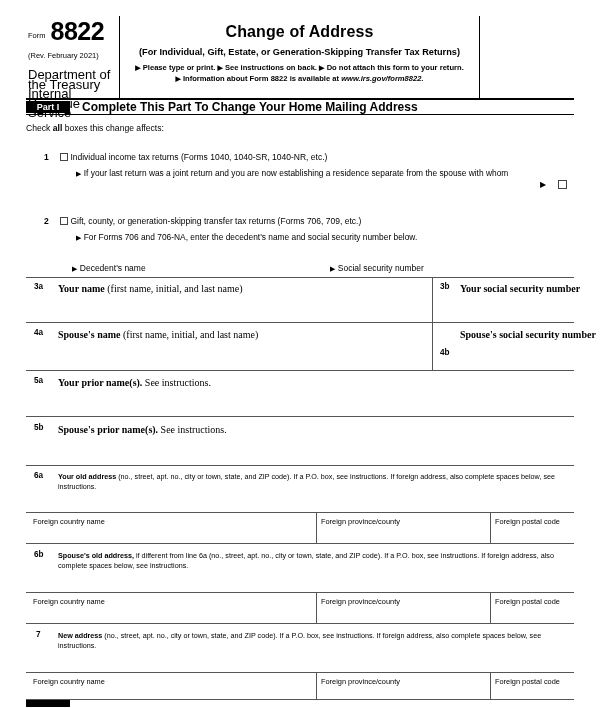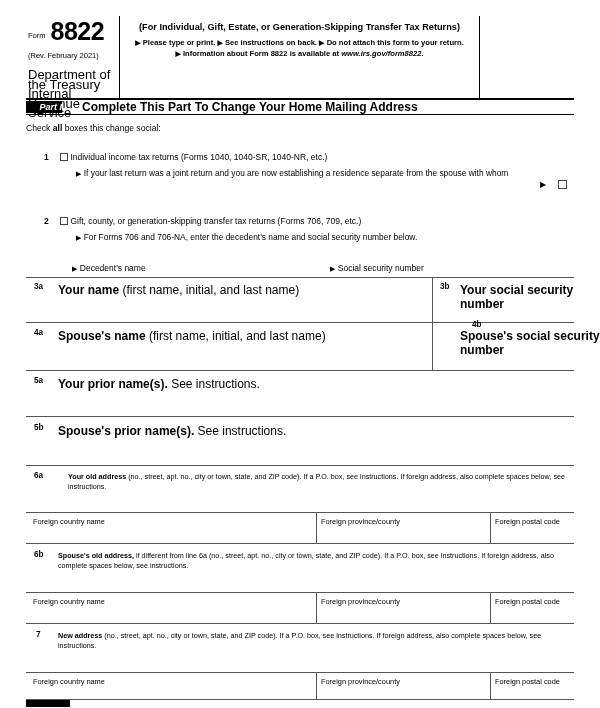--- a/index.html
+++ b/index.html
@@ -122,29 +122,28 @@
     left: 26px;
     top: 101px;
     width: 548px;
     height: 14px;
     border-bottom: 1.5px solid #000;
     box-sizing: border-box;
   }
   .part-tag {
     position: absolute;
     left: 0; top: 0;
-    width: 36px;
+    width: 44px;
     height: 12px;
     background: #000;
     color: #fff;
     font-size: 9px;
     font-weight: bold;
-    text-align: right;
+    text-align: center;
     line-height: 12px;
-    font-style: italic;
   }
   .part-title {
     position: absolute;
     left: 56px;
     top: 0;
     font-size: 12px;
     font-weight: bold;
     line-height: 12px;
   }
 
@@ -218,22 +217,23 @@
     border-left: 1px solid #555;
     width: 0;
   }
   .fnum {
     position: absolute;
     font-size: 8.2px;
     font-weight: bold;
   }
   .flabel {
     position: absolute;
-    font-size: 12px;
-    font-weight: bold;
+    font-size: 10px;
+    font-weight: bold;
+    font-family: Liberation Serif, serif;
   }
   .flabel .reg { font-weight: normal; }
   .fwide {
     position: absolute;
     font-size: 7.2px;
     font-weight: bold;
     width: 524px;
     line-height: 10px;
   }
   .fwide .reg { font-weight: normal; }
@@ -266,20 +266,21 @@
         <span class="form-number">8822</span>
       </div>
       <div class="rev-date">(Rev. February 2021)</div>
       <div class="dept">
         <div>Department of the Treasury</div>
         <div>Internal Revenue Service</div>
       </div>
     </div>
 
     <div class="hdr-center">
+      <div class="main-title">Change of Address</div>
       <div class="sub-title">(For Individual, Gift, Estate, or Generation-Skipping Transfer Tax Returns)</div>
       <div class="inst-line">
         <span class="arrow">▶</span>
         <span>Please type or print.</span>
         <span class="arrow">▶</span>
         <span>See instructions on back.</span>
         <span class="arrow">▶</span>
         <span>Do not attach this form to your return.</span>
       </div>
       <div class="inst-line2">
@@ -289,21 +290,21 @@
     </div>
 
   </div>
 
   <div class="part-bar">
     <div class="part-tag">Part I</div>
     <div class="part-title">Complete This Part To Change Your Home Mailing Address</div>
   </div>
 
   <div class="check-all">
-    <span>Check </span><b>all</b><span> boxes this change social:</span>
+    <span>Check </span><b>all</b><span> boxes this change affects:</span>
   </div>
 
   <div class="item-num item1-num">1</div>
   <div class="item item1">
     <span class="cbox"></span>
     <span>Individual income tax returns (Forms 1040, 1040-SR, 1040-NR, etc.)</span>
   </div>
   <div class="sub1">
     <span class="arrow">▶</span>
     <span>If your last return was a joint return and you are now establishing a residence separate from the spouse with whom</span>
@@ -340,42 +341,42 @@
   <div class="flabel" style="left:460px; top:283px;">Your social security number</div>
   <div style="position:absolute;left:34px;top:294px;width:392px;height:26px;"></div>
   <div style="position:absolute;left:440px;top:294px;width:128px;height:26px;"></div>
 
   <div class="rule" style="top:322px;"></div>
   <div class="vline" style="left:432px; top:322px; height:48px;"></div>
   <div class="fnum" style="left:34px; top:328px;">4a</div>
   <div class="flabel" style="left:58px; top:329px;">
     <span>Spouse's name </span><span class="reg">(first name, initial, and last name)</span>
   </div>
-  <div class="fnum" style="left:440px; top:320px;margin-left:32px;">4b</div>
+  <div class="fnum" style="left:440px; top:348px;">4b</div>
   <div class="flabel" style="left:460px; top:329px;">Spouse's social security number</div>
   <div style="position:absolute;left:34px;top:340px;width:392px;height:28px;"></div>
   <div style="position:absolute;left:440px;top:340px;width:128px;height:28px;"></div>
 
   <div class="rule" style="top:370px;"></div>
   <div class="fnum" style="left:34px; top:376px;">5a</div>
   <div class="flabel" style="left:58px; top:377px;">
     <span>Your prior name(s). </span><span class="reg">See instructions.</span>
   </div>
   <div style="position:absolute;left:34px;top:388px;width:534px;height:26px;"></div>
 
   <div class="rule" style="top:416px;"></div>
   <div class="fnum" style="left:34px; top:423px;">5b</div>
   <div class="flabel" style="left:58px; top:424px;">
     <span>Spouse's prior name(s). </span><span class="reg">See instructions.</span>
   </div>
   <div style="position:absolute;left:34px;top:435px;width:534px;height:28px;"></div>
 
   <div class="rule" style="top:465px;"></div>
   <div class="fnum" style="left:34px; top:471px;">6a</div>
-  <div class="fwide" style="left:58px; top:472px; width:512px;margin-left:10px;">
+  <div class="fwide" style="left:58px; top:472px; width:512px;">
     <span>Your old address </span><span class="reg">(no., street, apt. no., city or town, state, and ZIP code). If a P.O. box, see instructions. If foreign address, also complete spaces below, see instructions.</span>
   </div>
   <div style="position:absolute;left:34px;top:494px;width:534px;height:17px;"></div>
 
   <div class="rule" style="top:512px;"></div>
   <div class="vline" style="left:316px; top:512px; height:31px;"></div>
   <div class="vline" style="left:490px; top:512px; height:31px;"></div>
   <div class="fgn-label" style="left:33px; top:517px;">Foreign country name</div>
   <div class="fgn-label" style="left:321px; top:517px;">Foreign province/county</div>
   <div class="fgn-label" style="left:495px; top:517px;">Foreign postal code</div>

